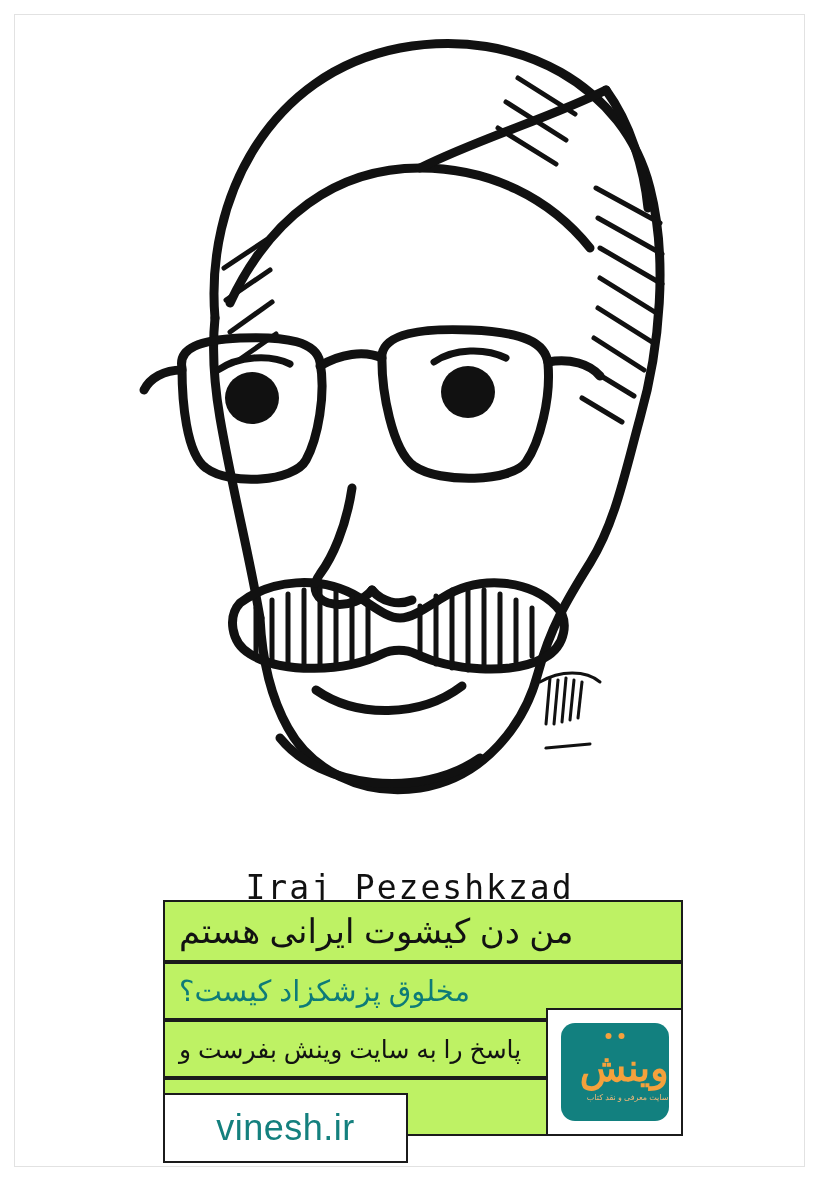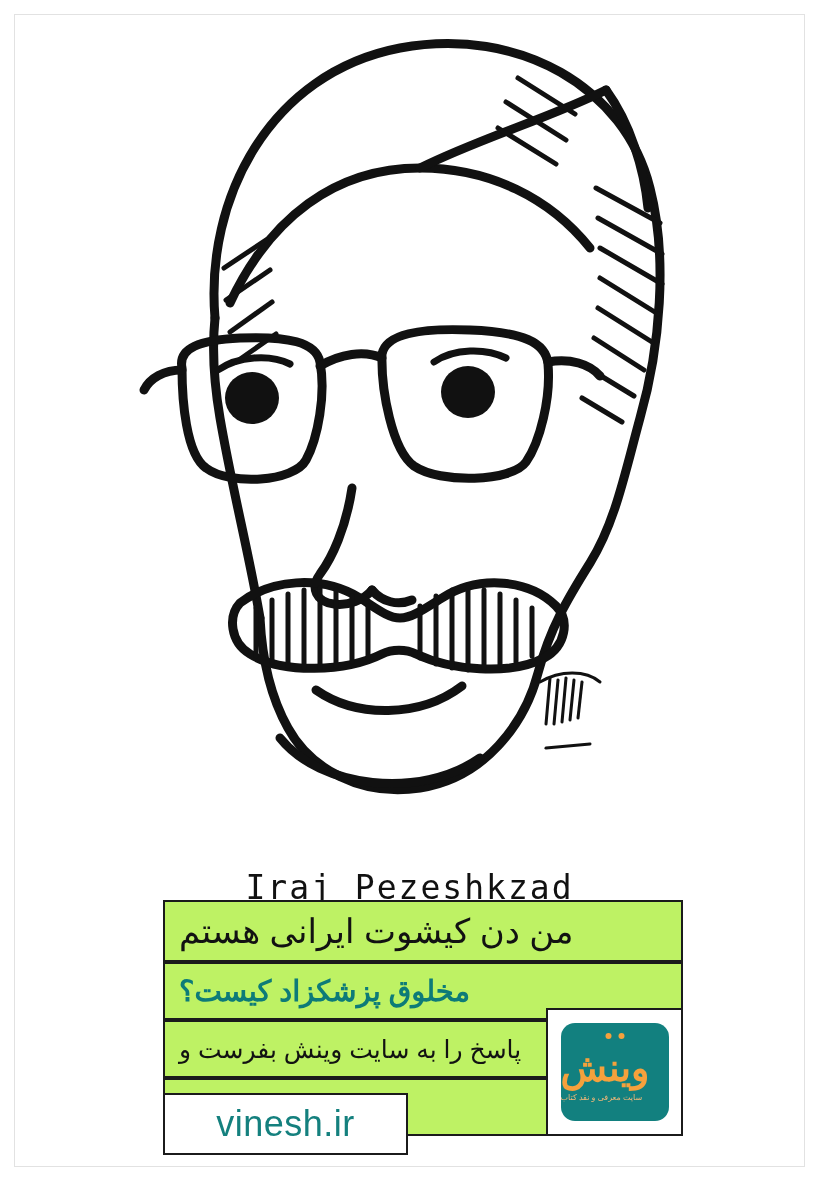--- a/index.html
+++ b/index.html
@@ -87,21 +87,21 @@
     color: #121212;
     font-weight: 400;
   }
   .line2 {
     left: 163px;
     top: 962px;
     width: 520px;
     height: 58px;
     font-size: 29px;
     color: #0d7b78;
-    font-weight: bold;
+    font-weight: normal;
   }
   .line3 {
     left: 163px;
     top: 1020px;
     width: 410px;
     height: 58px;
     font-size: 25px;
     color: #121212;
   }
   .line4 {
@@ -112,21 +112,21 @@
     font-size: 25px;
     color: #121212;
   }
 
   
   .url-box {
     position: absolute;
     left: 163px;
     top: 1093px;
     width: 245px;
-    height: 62px;
+    height: 70px;
     border: 2px solid #1b1b1b;
     box-sizing: border-box;
     background: #ffffff;
     display: flex;
     align-items: center;
     justify-content: center;
     font-size: 36px;
     color: #14807e;
     letter-spacing: 0.5px;
   }
@@ -146,21 +146,21 @@
     justify-content: center;
   }
   .logo-inner {
     width: 108px;
     height: 98px;
     background: #12807f;
     border-radius: 14px;
     position: relative;
     display: flex;
     flex-direction: column;
-    align-items: flex-start;
+    align-items: flex-end;
     justify-content: center;
   }
   .logo-word {
     color: #f5a13c;
     font-size: 38px;
     font-weight: bold;
     direction: rtl;
     line-height: 1;
     margin-top: 6px;
   }

